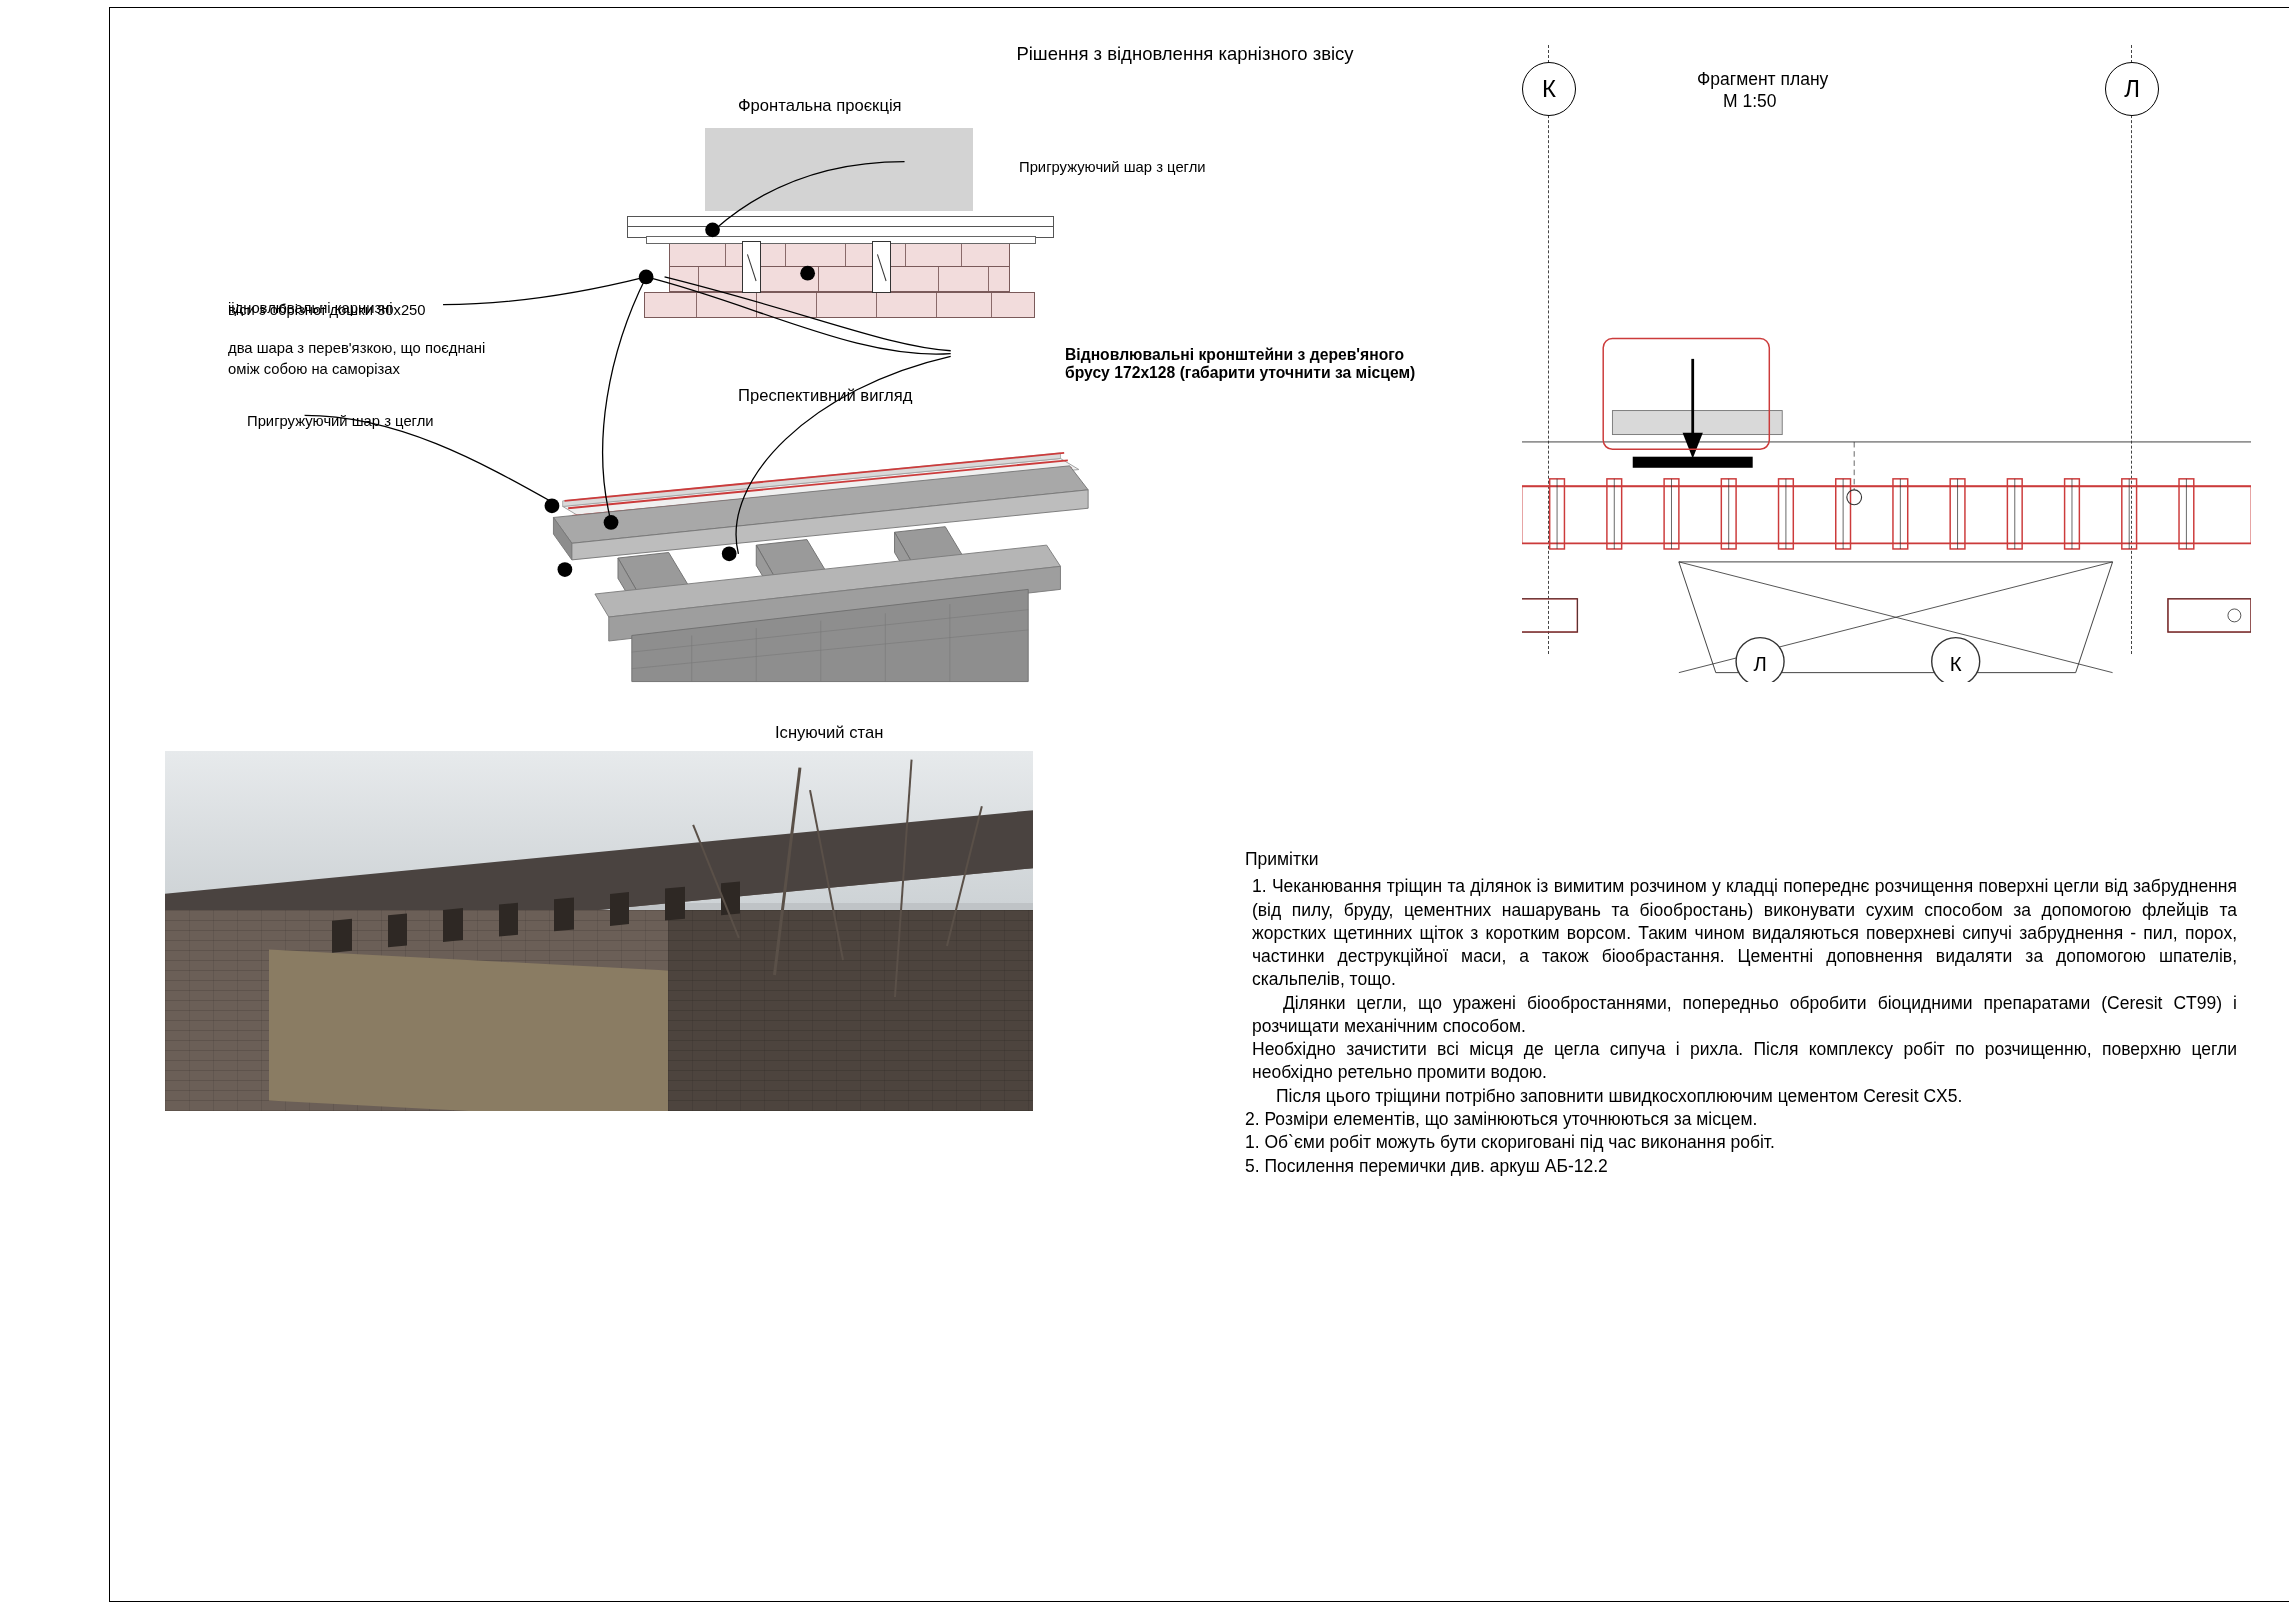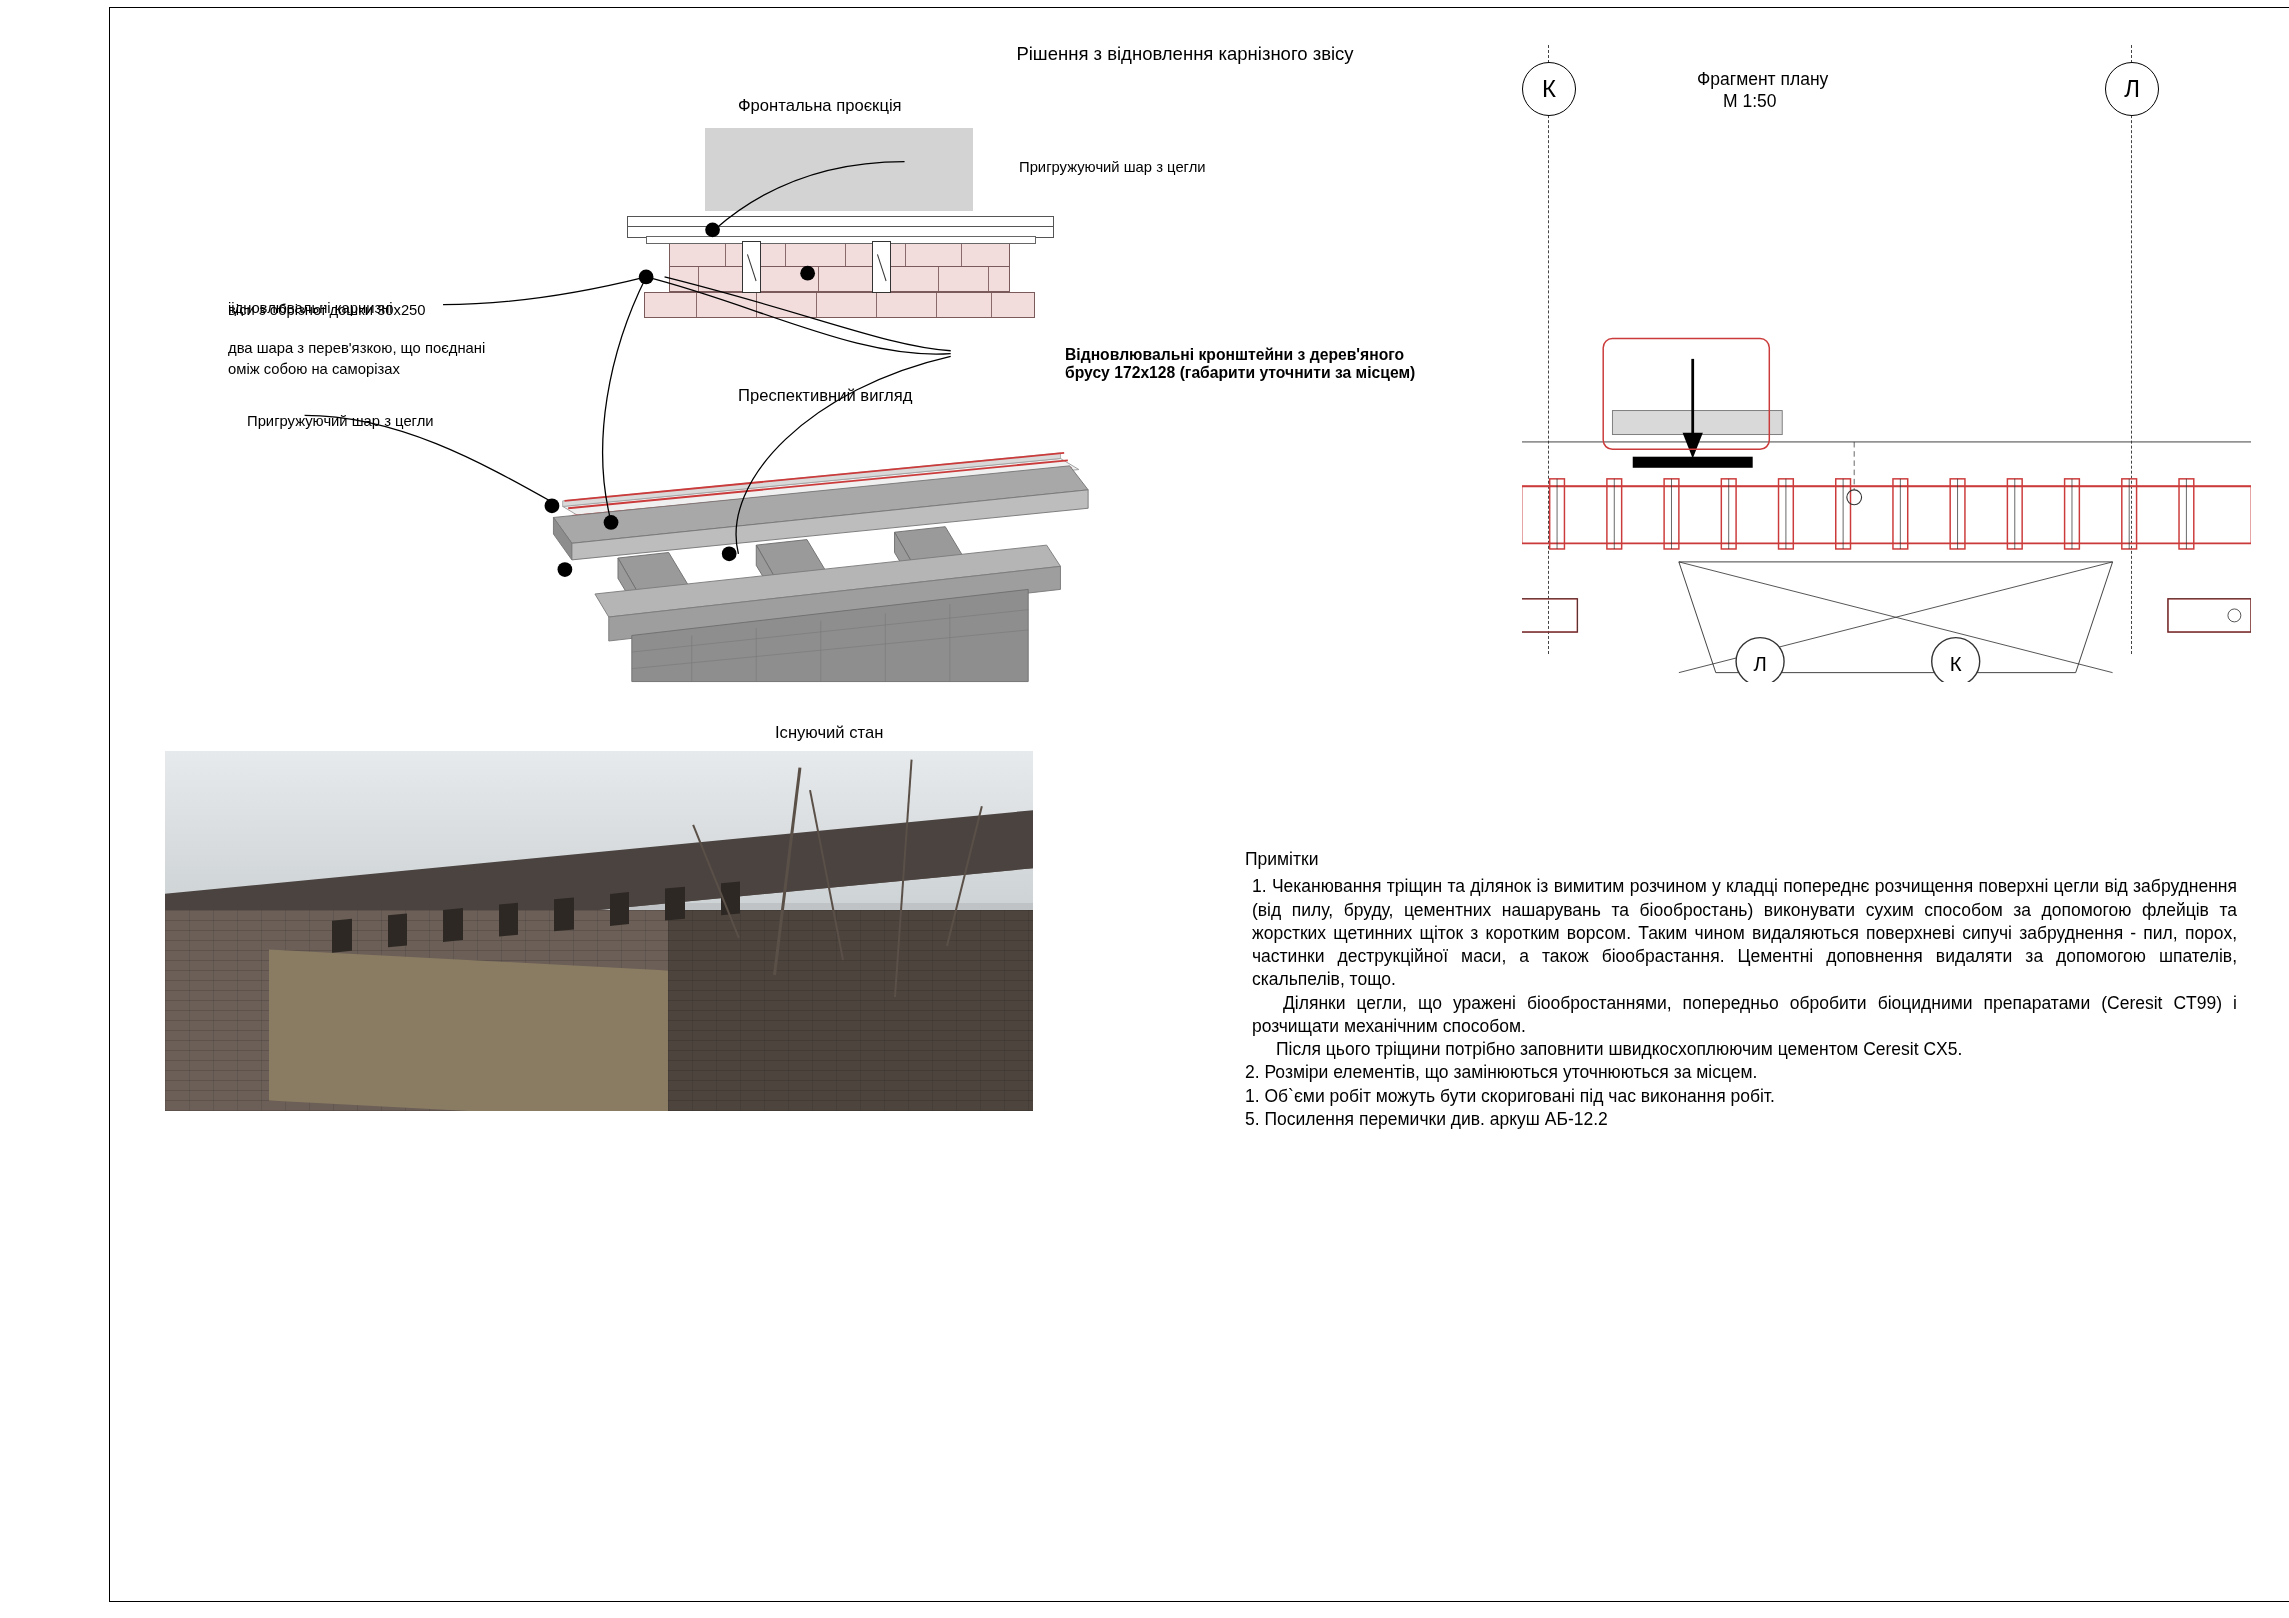--- a/index.html
+++ b/index.html
@@ -397,20 +397,21 @@
         <rect x="700" y="600" width="90" height="36"></rect>
         <circle cx="772" cy="618" r="7"></circle>
       </g>
     </svg>
   </div>
 
   <div id="notes">
     <div class="notes-title">Примітки</div>
     <p class="just">1.  Чеканювання  тріщин  та  ділянок  із  вимитим  розчином  у  кладці  попереднє  розчищення поверхні цегли від забруднення (від пилу, бруду, цементних   нашарувань та біообростань) виконувати сухим способом за допомогою флейців та жорстких щетинних щіток з коротким ворсом. Таким чином видаляються поверхневі сипучі забруднення - пил, порох, частинки деструкційної маси, а також біообрастання. Цементні доповнення видаляти за допомогою шпателів, скальпелів, тощо.</p>
     <p class="just indent">Ділянки  цегли,  що  уражені  біообростаннями,  попередньо  обробити  біоцидними препаратами (Ceresit CT99) і розчищати механічним способом.</p>
+    <p class="just">Необхідно зачистити всі місця де цегла  сипуча і рихла. Після комплексу робіт по розчищенню, поверхню цегли  необхідно ретельно промити водою.</p>
     <p class="indent">Після цього тріщини потрібно заповнити швидкосхоплюючим цементом Ceresit CX5.</p>
     <p>2. Розміри елементів, що замінюються уточнюються за місцем.</p>
     <p>1. Об`єми робіт можуть бути скориговані під час виконання робіт.</p>
     <p>5. Посилення перемички див. аркуш АБ-12.2</p>
   </div>
 
 </div>
 
 <svg class="callout-svg" viewBox="0 0 2481 1754">
   <g stroke="#000" stroke-width="1.4" fill="none">

